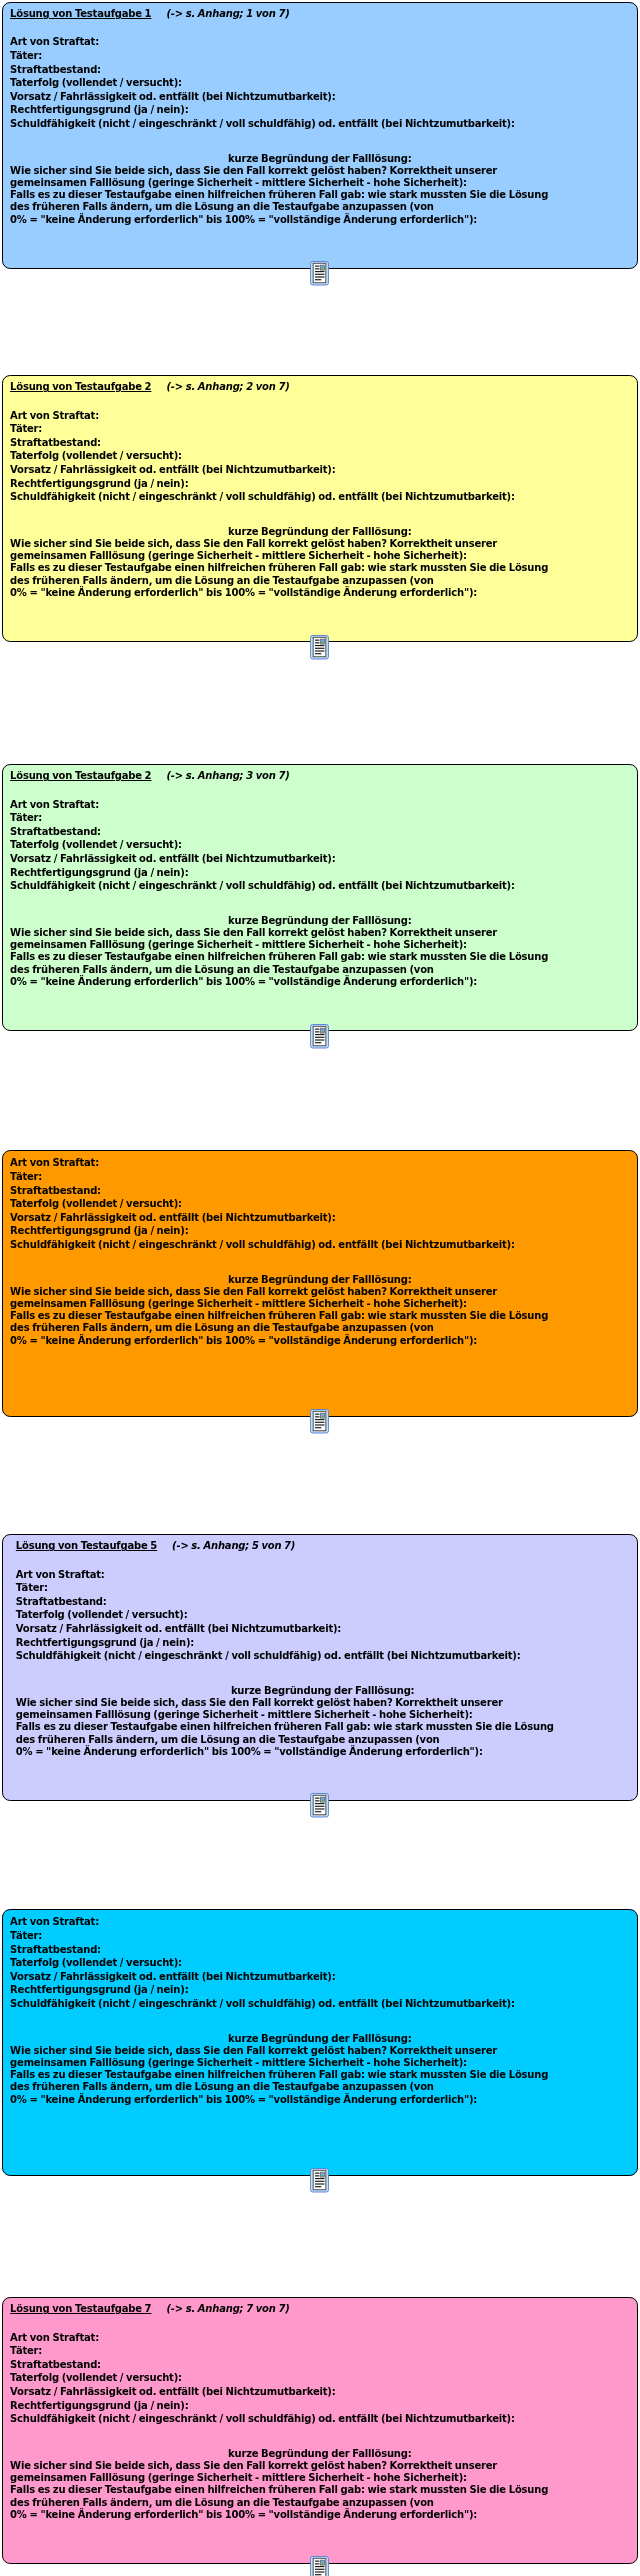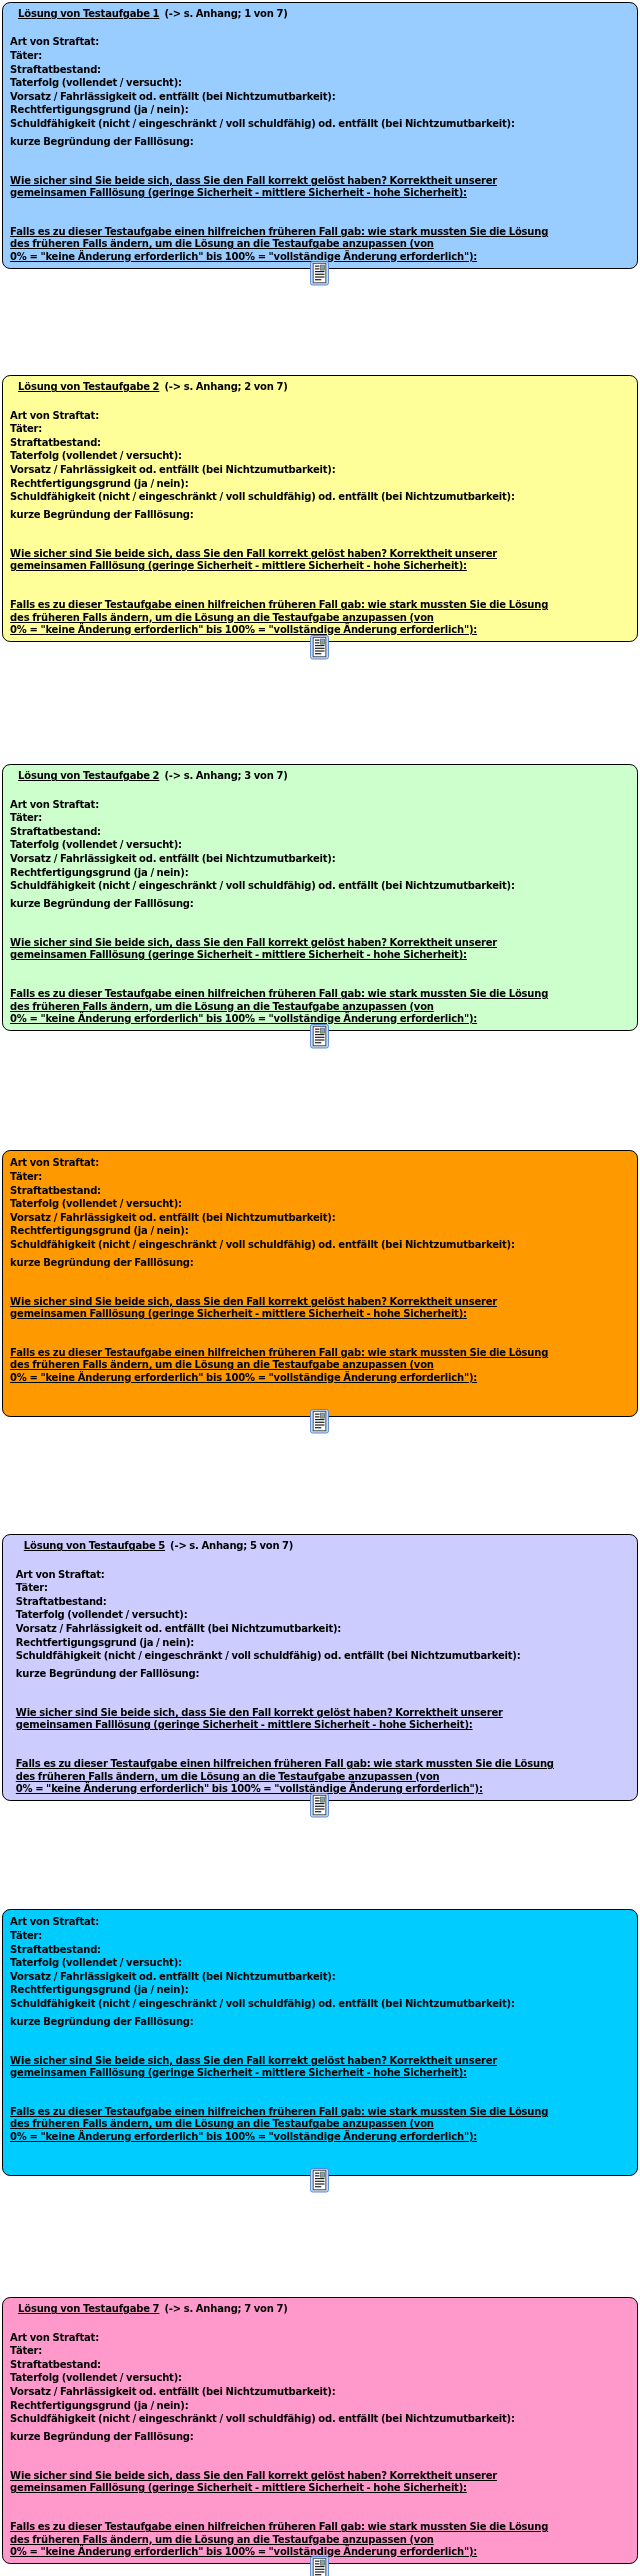--- a/index.html
+++ b/index.html
@@ -28,36 +28,36 @@
     border: 1.8px solid #000000;
     border-radius: 8.2px;
     padding: 5.4px 7.3px 0 7.3px;
     overflow: hidden;
   }
   .box-title {
     line-height: 12.2px;
     margin: 0 0 15px 0;
     white-space: nowrap;
   }
-  .title-main { text-decoration: underline; margin-left: 8px; }
-  .title-suffix { margin-left: 5px; }
+  .title-main { text-decoration: underline; }
+  .title-suffix { margin-left: 15px; font-style: italic; }
   .field-line {
     line-height: 13.6px;
     white-space: nowrap;
   }
   .reasoning-label {
-    margin-top: 5px;
+    margin-top: 22px;
     line-height: 12.2px;
+    text-align: center;
   }
   .para {
-    margin-top: 27px;
+    margin-top: 0;
     line-height: 12.2px;
     white-space: pre-line;
     overflow-wrap: break-word;
-    text-decoration: underline;
   }
   .obj-icon {
     position: absolute;
     left: 310px;
     width: 19px;
     height: 24.5px;
     z-index: 5;
   }
   .obj-icon svg { display: block; }
 </style>

